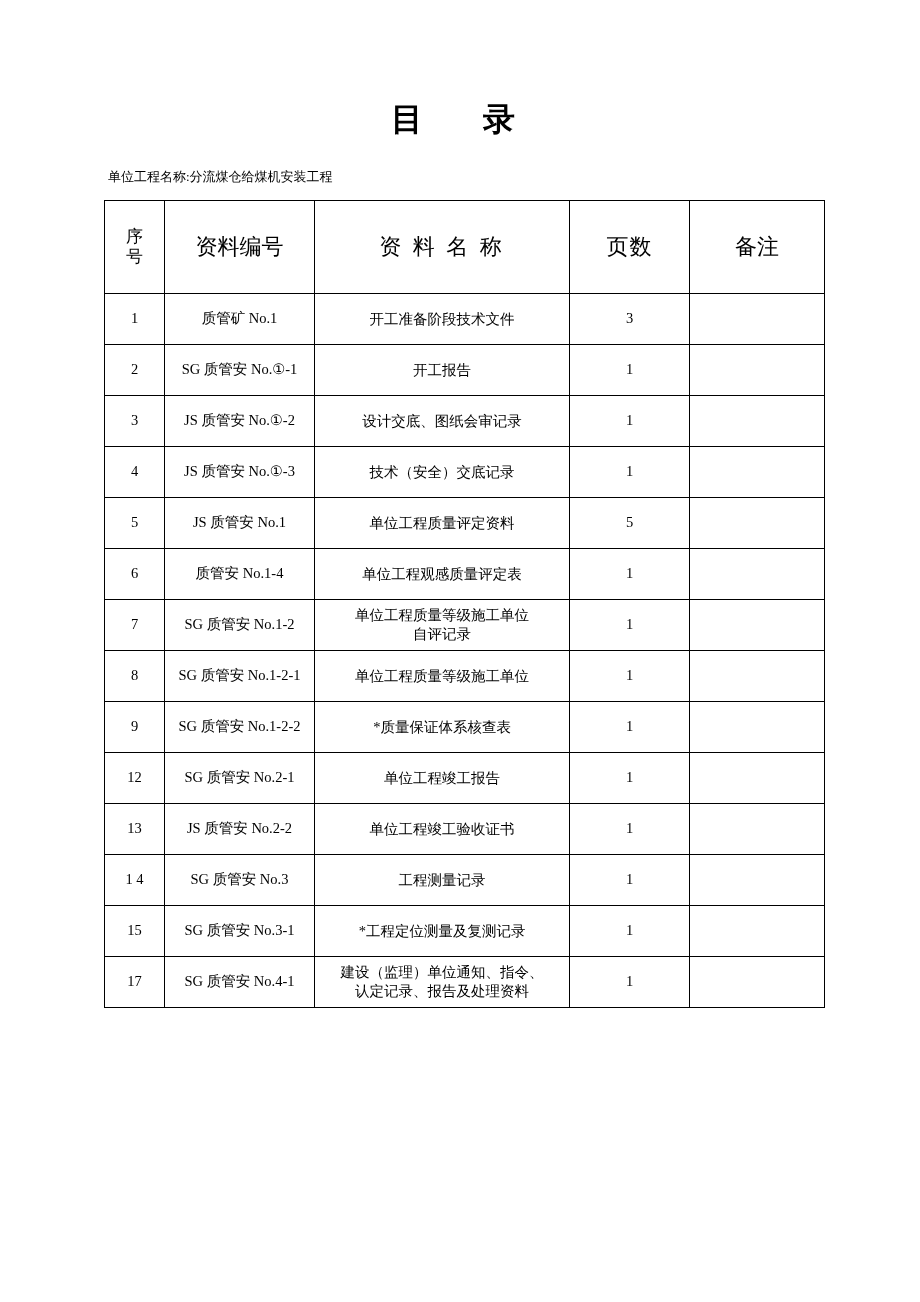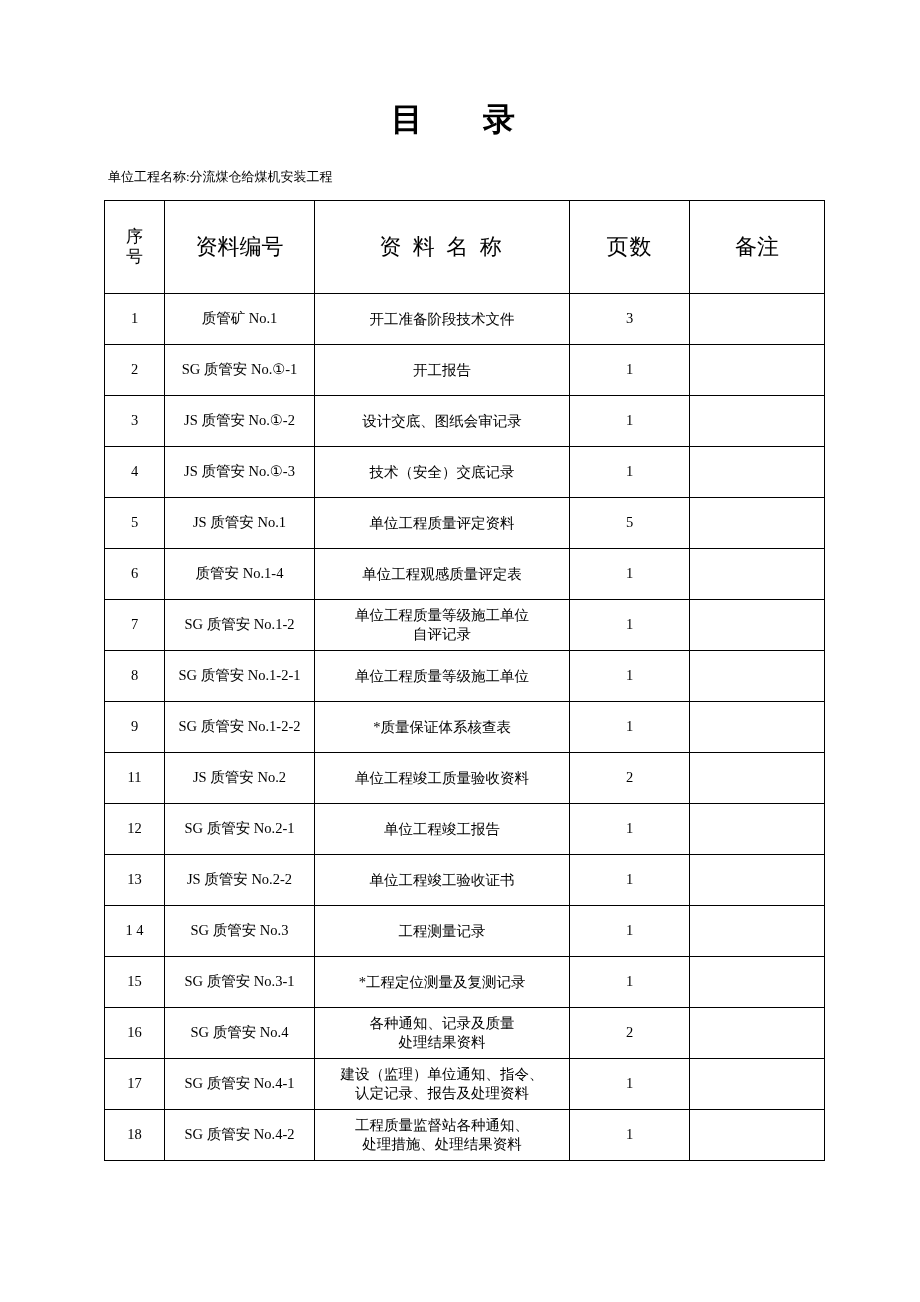--- a/index.html
+++ b/index.html
@@ -184,29 +184,20 @@
         <tr>
           <td>9</td>
           <td class="cell-code">SG 质管安 No.1-2-2</td>
           <td class="cell-name">
             <span class="twoline">*质量保证体系核查表</span>
           </td>
           <td>1</td>
           <td></td>
         </tr>
         <tr>
-          <td>11</td>
-          <td class="cell-code">JS 质管安 No.2</td>
-          <td class="cell-name">
-            <span class="twoline">单位工程竣工质量验收资料</span>
-          </td>
-          <td>2</td>
-          <td></td>
-        </tr>
-        <tr>
           <td>12</td>
           <td class="cell-code">SG 质管安 No.2-1</td>
           <td class="cell-name">
             <span class="twoline">单位工程竣工报告</span>
           </td>
           <td>1</td>
           <td></td>
         </tr>
         <tr>
           <td>13</td>
@@ -229,45 +220,25 @@
         <tr>
           <td>15</td>
           <td class="cell-code">SG 质管安 No.3-1</td>
           <td class="cell-name">
             <span class="twoline">*工程定位测量及复测记录</span>
           </td>
           <td>1</td>
           <td></td>
         </tr>
         <tr>
-          <td>16</td>
-          <td class="cell-code">SG 质管安 No.4</td>
-          <td class="cell-name">
-            <span class="twoline">各种通知、记录及质量</span>
-            <span class="twoline">处理结果资料</span>
-          </td>
-          <td>2</td>
-          <td></td>
-        </tr>
-        <tr>
           <td>17</td>
           <td class="cell-code">SG 质管安 No.4-1</td>
           <td class="cell-name">
             <span class="twoline">建设（监理）单位通知、指令、</span>
             <span class="twoline">认定记录、报告及处理资料</span>
           </td>
           <td>1</td>
           <td></td>
         </tr>
-        <tr>
-          <td>18</td>
-          <td class="cell-code">SG 质管安 No.4-2</td>
-          <td class="cell-name">
-            <span class="twoline">工程质量监督站各种通知、</span>
-            <span class="twoline">处理措施、处理结果资料</span>
-          </td>
-          <td>1</td>
-          <td></td>
-        </tr>
       </tbody>
   </table>
 
 </div>
 
 </body></html>

